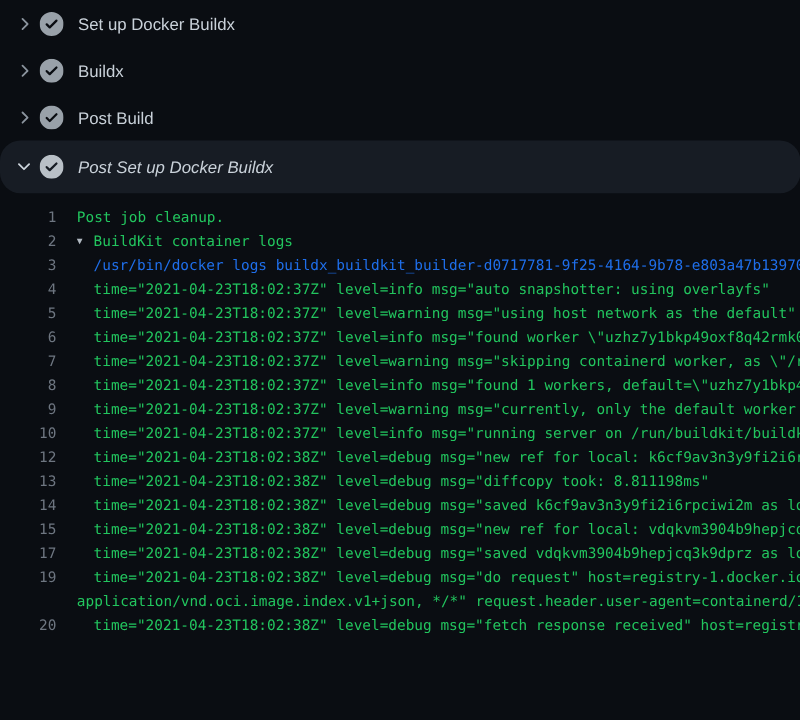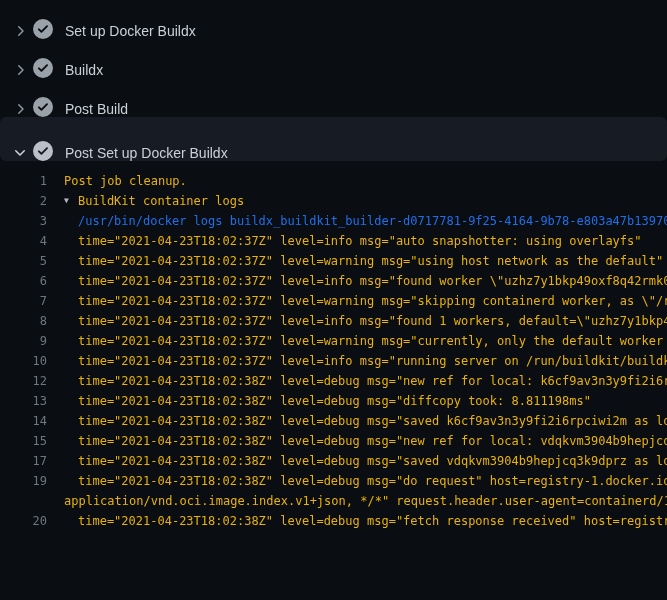--- a/index.html
+++ b/index.html
@@ -4,43 +4,43 @@
 <style>
   html, body { margin: 0; padding: 0; background: #0a0d12; }
   .app {
     width: 667px; height: 600px; overflow: hidden;
     background: #0a0d12; position: relative;
     font-family: "Liberation Sans", sans-serif;
   }
   
   .steps { display: block; }
   .step {
-    height: 39px; display: flex; align-items: flex-end;
+    height: 39px; display: flex; align-items: center;
     padding-left: 12px; box-sizing: border-box; cursor: pointer;
   }
   .step .chev { width: 16px; height: 16px; flex: none; fill: #8b949e; }
   .step .check { width: 20px; height: 20px; flex: none; margin-left: 5px; fill: #99a1a9; }
   .step .title { color: #c9d1d9; font-size: 14px; margin-left: 12px; white-space: nowrap; }
   .step.expanded {
-    height: 44px; background: #171c24; border-radius: 6px;
+    height: 44px; background: #171c24; border-radius: 17px; font-style: italic;
   }
   .step.expanded .chev { fill: #cdd5dd; }
   .step.expanded .check { fill: #b9c0c7; }
   
   .log {
     padding-top: 10px;
     font-family: "DejaVu Sans Mono", "Liberation Mono", monospace;
     font-size: 12px; line-height: 20px;
   }
   .line { height: 20px; display: flex; white-space: pre; overflow: hidden; }
   .line .ln {
     flex: none; width: 47px; text-align: right;
     color: #6e7681; cursor: pointer; user-select: none;
   }
-  .line .lt { margin-left: 17px; color: #eab308; white-space: pre; flex: none; }
+  .line .lt { margin-left: 17px; color: #22c55e; white-space: pre; flex: none; }
   .line.indent .lt { margin-left: 31px; }
   .line.command .lt { color: #1f6feb; }
   .line .tri {
     flex: none; display: inline-block; width: 14px; margin-left: 17px;
     color: #b0b8c0; font-size: 8px; line-height: 20px; cursor: pointer;
   }
   .line.group .lt { margin-left: 0; text-align: center; }
 </style>
 </head>
 <body>

